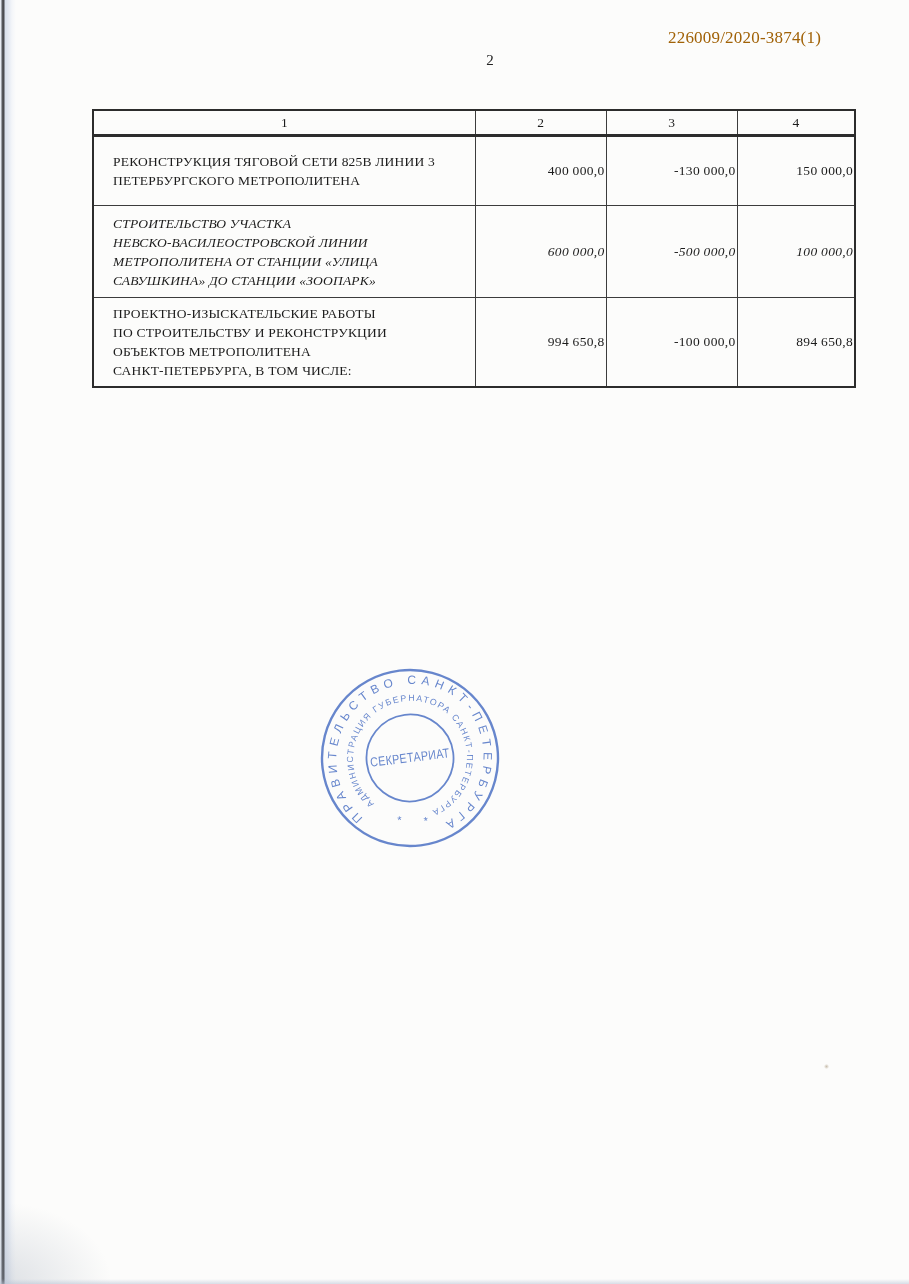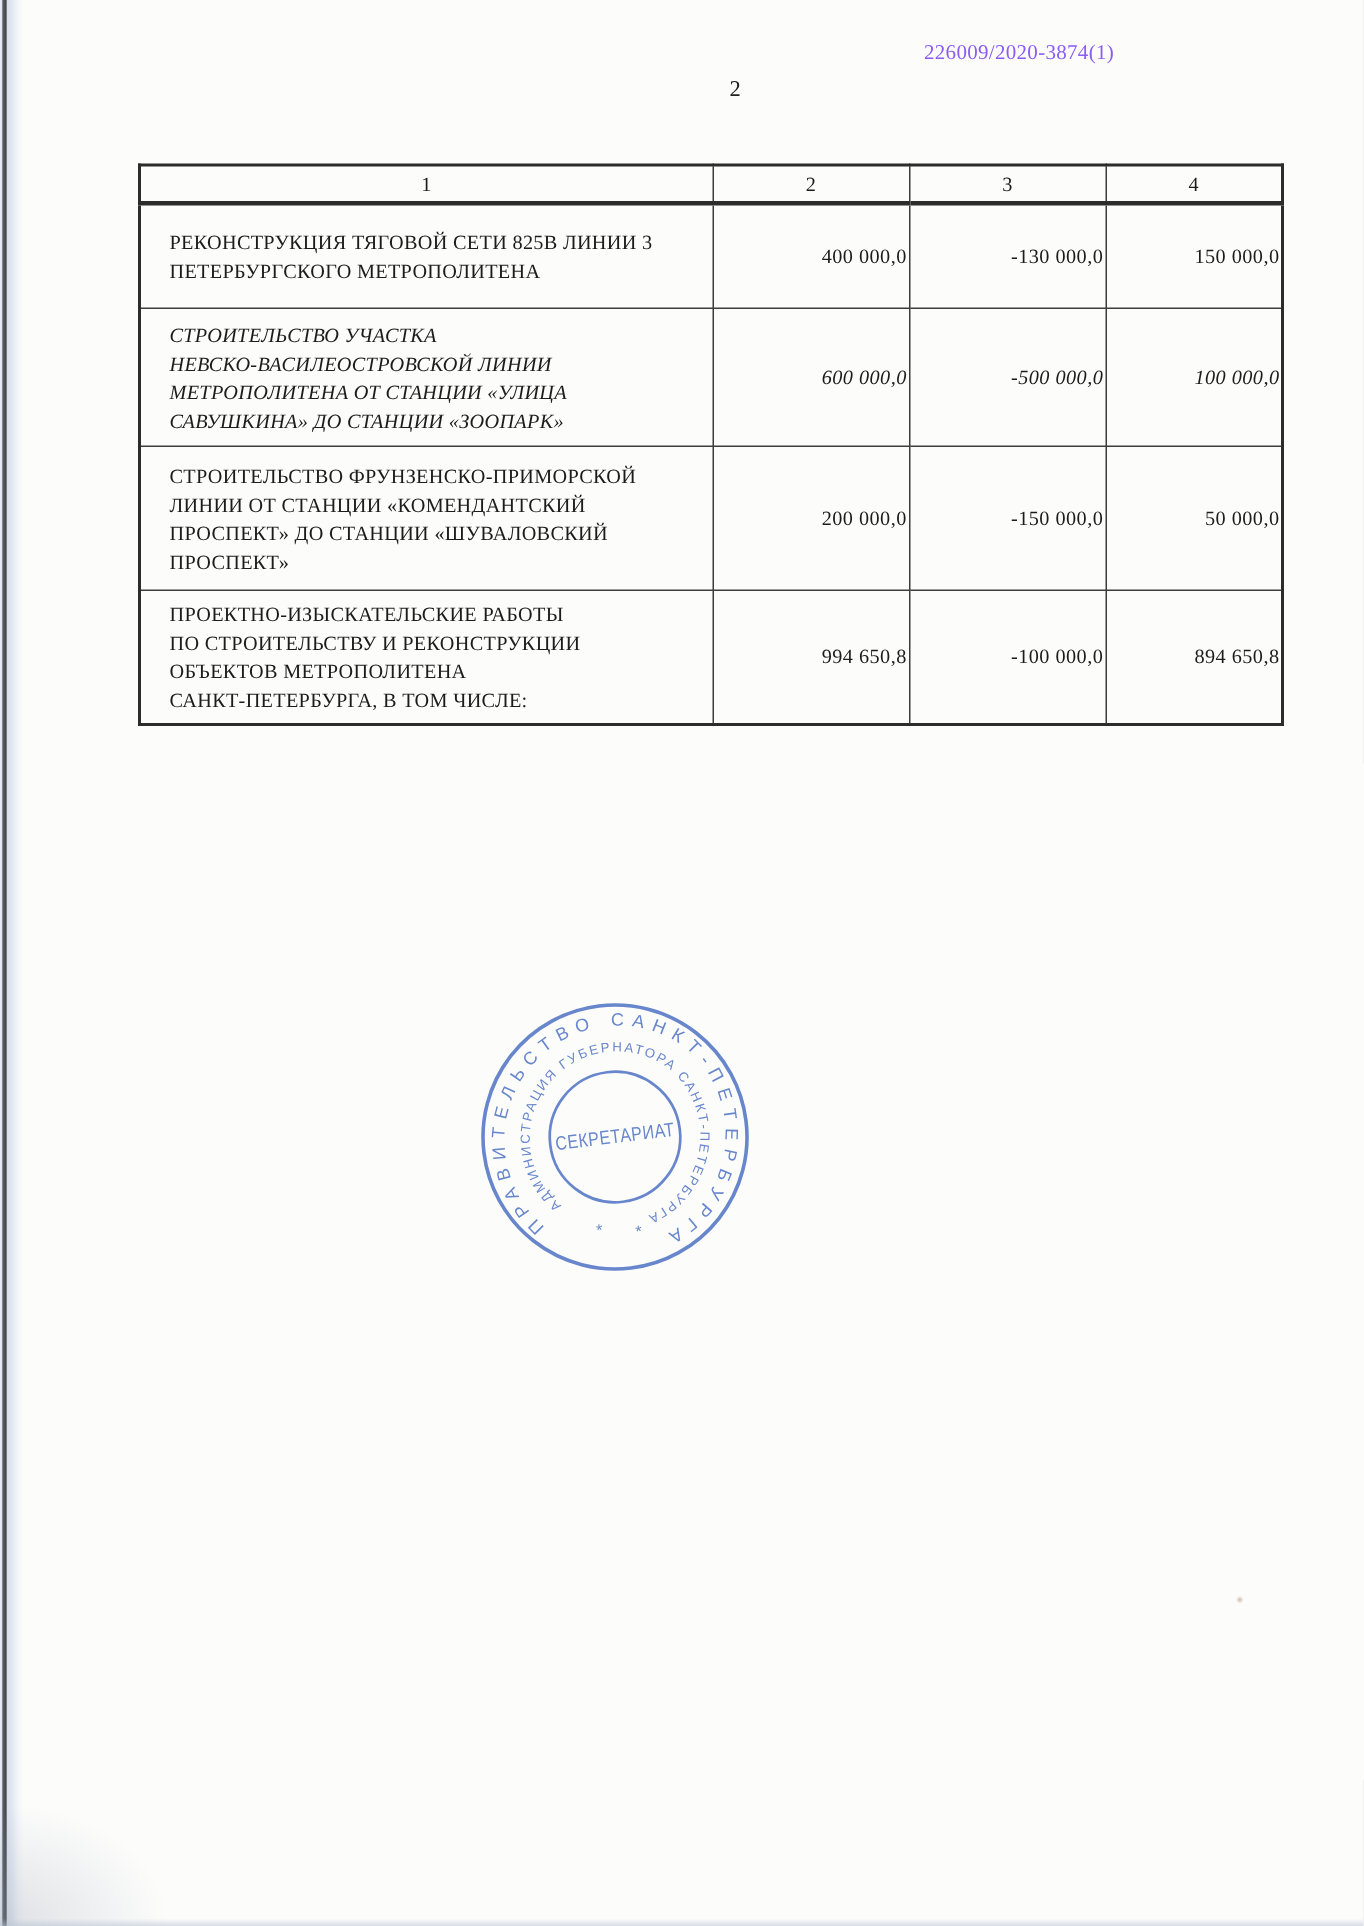--- a/index.html
+++ b/index.html
@@ -24,22 +24,22 @@
   }
   .corner-shade{
     position:absolute;left:0;bottom:0;width:110px;height:80px;
     background:radial-gradient(ellipse at 0% 100%,rgba(150,160,176,.30),rgba(150,160,176,0) 72%);
   }
   .speck{
     position:absolute;left:824px;top:1064px;width:5px;height:5px;border-radius:50%;
     background:radial-gradient(circle,#c9bfae 0%,rgba(201,191,174,0) 75%);
   }
   .ref{
-    position:absolute;left:616px;top:28px;
-    font-size:14px;letter-spacing:.2px;color:#8b5cf6;
+    position:absolute;left:668px;top:28px;
+    font-size:17px;letter-spacing:.2px;color:#a16207;
   }
   .pagenum{
     position:absolute;left:0;top:52px;width:980px;text-align:center;
     font-size:15px;color:#222;
   }
   
   table.budget{
     position:absolute;left:92px;top:109px;
     width:762px;table-layout:fixed;border-collapse:collapse;
     border:2px solid #2c2c2c;
@@ -113,29 +113,20 @@
       </tr>
       <tr class="r2">
         <td class="desc">СТРОИТЕЛЬСТВО УЧАСТКА
 НЕВСКО-ВАСИЛЕОСТРОВСКОЙ ЛИНИИ
 МЕТРОПОЛИТЕНА ОТ СТАНЦИИ «УЛИЦА
 САВУШКИНА» ДО СТАНЦИИ «ЗООПАРК»</td>
         <td class="num">600 000,0</td>
         <td class="num">-500 000,0</td>
         <td class="num">100 000,0</td>
       </tr>
-      <tr class="r3">
-        <td class="desc">СТРОИТЕЛЬСТВО ФРУНЗЕНСКО-ПРИМОРСКОЙ
-ЛИНИИ ОТ СТАНЦИИ «КОМЕНДАНТСКИЙ
-ПРОСПЕКТ» ДО СТАНЦИИ «ШУВАЛОВСКИЙ
-ПРОСПЕКТ»</td>
-        <td class="num">200 000,0</td>
-        <td class="num">-150 000,0</td>
-        <td class="num">50 000,0</td>
-      </tr>
       <tr class="r6">
         <td class="desc">ПРОЕКТНО-ИЗЫСКАТЕЛЬСКИЕ РАБОТЫ
 ПО СТРОИТЕЛЬСТВУ И РЕКОНСТРУКЦИИ
 ОБЪЕКТОВ МЕТРОПОЛИТЕНА
 САНКТ-ПЕТЕРБУРГА, В ТОМ ЧИСЛЕ:</td>
         <td class="num">994 650,8</td>
         <td class="num">-100 000,0</td>
         <td class="num">894 650,8</td>
       </tr>
     </tbody>

